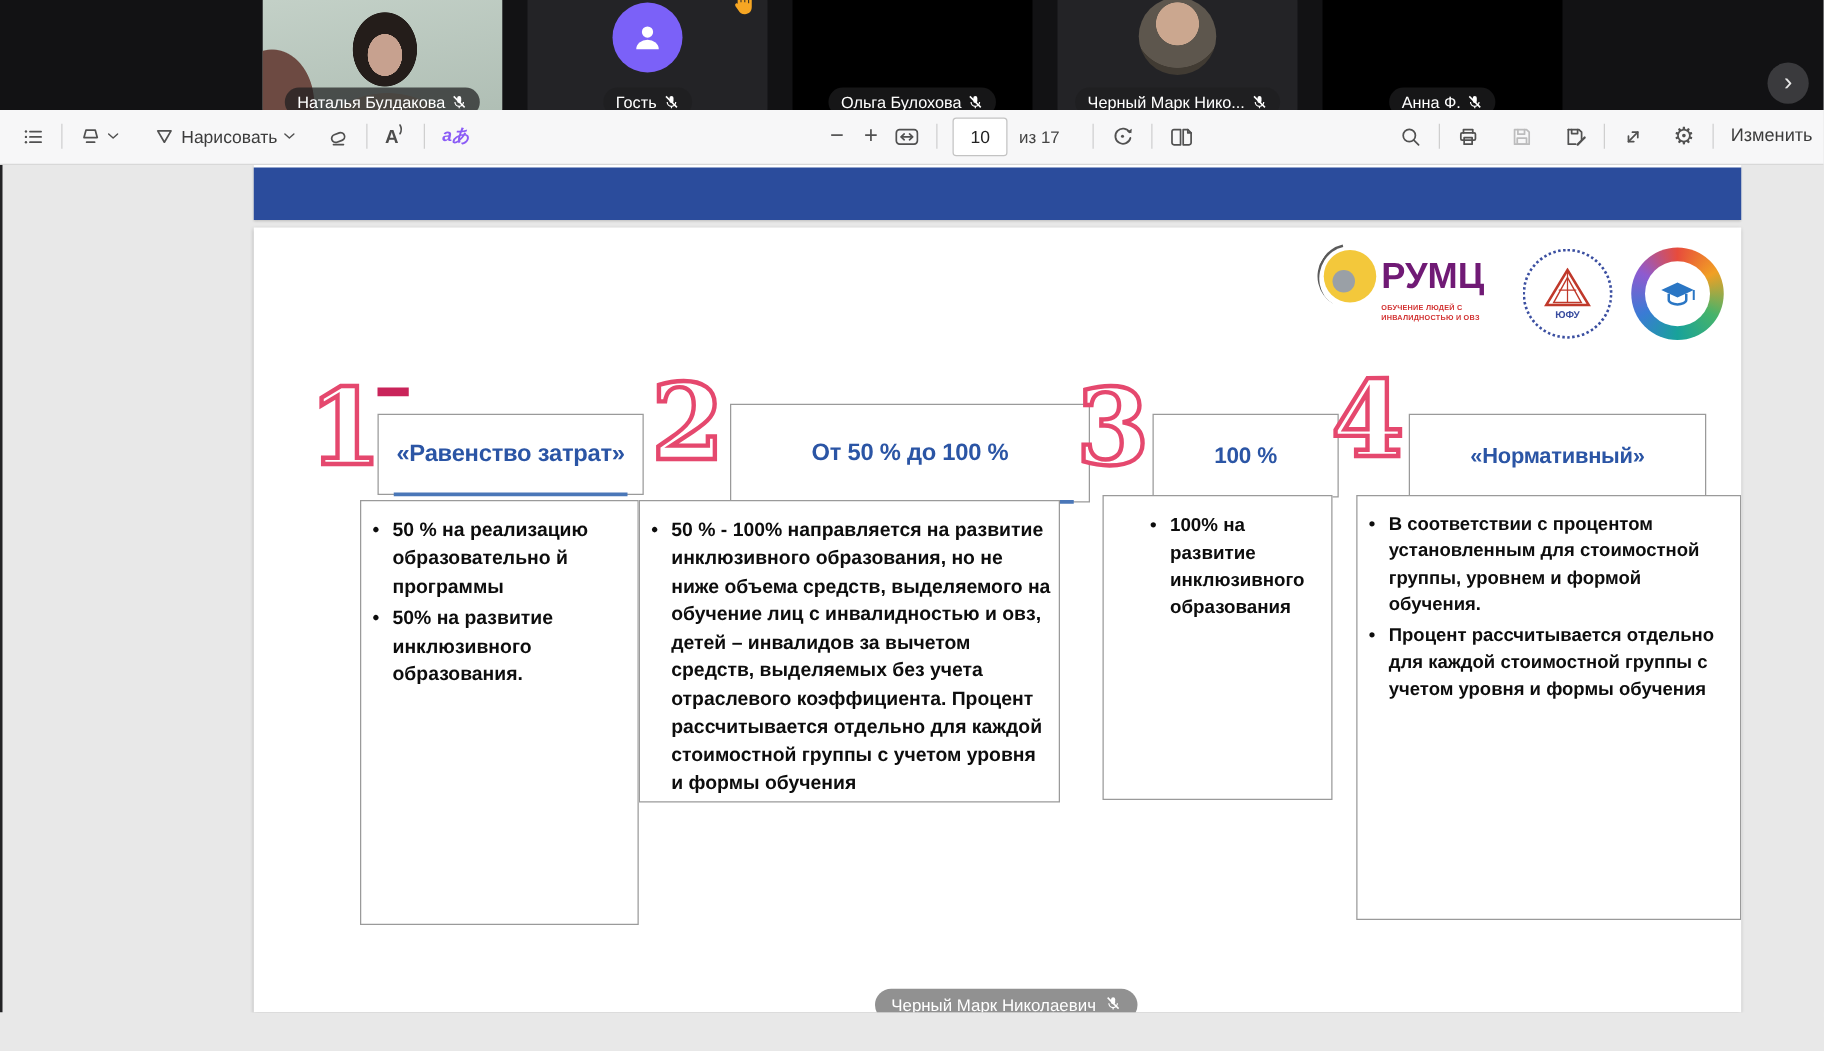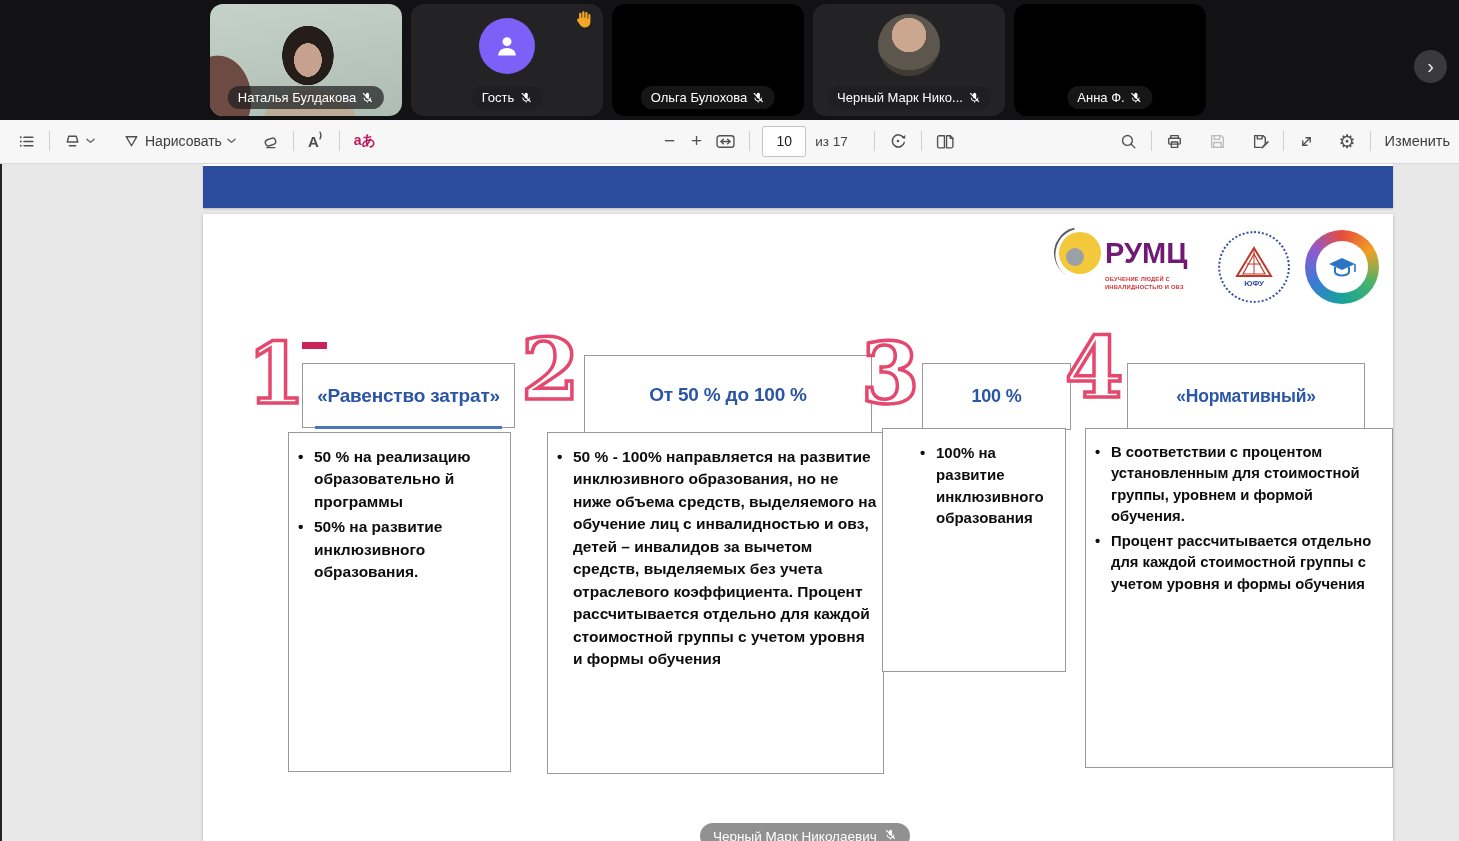--- a/index.html
+++ b/index.html
@@ -1,21 +1,21 @@
 <!DOCTYPE html>
 <html style="--active-speaker: #3fd37c; --slide-title: #252e7e; --column-title: #2b55a5; --number-outline: #e5486e; --header-bar: #2b4c9c; --underline: #4a77b8; --annotation-red: #c9245a;"><head>
 <meta charset="utf-8">
 <style>
   html,body{margin:0;padding:0;width:1459px;height:841px;overflow:hidden;
     font-family:"Liberation Sans",sans-serif;background:#e8e8e8;}
   .app{position:relative;width:1459px;height:841px;}
 
   
-  .strip{position:relative;height:120px;background:#121214;display:flex;align-items:center;
-    padding-left:210px;gap:9px;box-sizing:border-box;}
+  .strip{position:relative;height:88px;background:#121214;display:flex;align-items:center;
+    padding-left:210px;gap:20px;box-sizing:border-box;}
   .tile{position:relative;width:192px;height:112px;border-radius:13px;background:#232326;
     overflow:hidden;flex:0 0 auto;box-sizing:border-box;}
   .tile.bg-black{background:#000;}
   .tile.active{border:3px solid var(--active-speaker,#3fd37c);}
   .cam{position:absolute;inset:0;
     background:
       radial-gradient(ellipse 14px 17px at 51% 50%, #c7a18f 0 98%, transparent 100%),
       radial-gradient(ellipse 26px 30px at 51% 46%, #241d1a 0 98%, transparent 100%),
       radial-gradient(ellipse 46px 28px at 52% 102%, #bcab97 0 98%, transparent 100%),
       radial-gradient(ellipse 34px 44px at 4% 85%, #6d4a42 0 98%, transparent 100%),
@@ -41,21 +41,21 @@
   .tb-group{position:absolute;top:0;height:42px;display:flex;align-items:center;}
   .tb-left{left:12px;}
   .tb-center{left:656px;}
   .tb-right{right:3px;}
   .tb-btn{display:flex;align-items:center;gap:5px;padding:5px 6px;border-radius:4px;cursor:pointer;}
   .tb-btn svg{display:block;stroke:#515151;fill:none;stroke-width:1.3;stroke-linecap:round;stroke-linejoin:round;}
   .tb-btn.disabled{opacity:.35;cursor:default;}
   .sep{width:1px;height:20px;background:#cfcfcf;margin:0 8px;flex:0 0 auto;}
   .tb-label{font-size:14px;color:#3c3c3c;}
   .ra{font-size:15px;font-weight:600;color:#4c4c4c;display:flex;align-items:flex-start;}
-  .tr-glyph{font-size:14px;font-weight:600;color:#be185d;}
+  .tr-glyph{font-size:14px;font-weight:600;color:#8b5cf6;font-style:italic;}
   .page-box{width:38px;height:27px;border:1px solid #c3c3c3;border-radius:3px;background:#fff;
     text-align:center;font-size:14px;color:#222;font-family:"Liberation Sans",sans-serif;margin:0 9px 0 4px;}
   .of-label{font-size:13.5px;color:#444;margin-right:18px;}
   .gear{font-size:19px;line-height:1;color:#515151;}
   .minusplus{font-size:19px;color:#515151;padding:2px 8px;}
 
   
   .pdf{position:relative;height:678px;background:#e8e8e8;overflow:hidden;}
   .edge-strip{position:absolute;left:0;top:0;bottom:0;width:2px;background:#232325;z-index:4;}
   .prev-page{position:absolute;left:203px;top:0;width:1190px;height:44px;background:#fff;
@@ -97,21 +97,21 @@
   .cbody{position:absolute;background:#fff;border:1px solid #9a9a9a;color:#0d0d0d;font-weight:bold;box-sizing:border-box;}
   .cbody ul{margin:13px 6px 0 4px;padding:0;list-style:none;}
   .cbody li{position:relative;padding-left:21px;line-height:1.45;margin-bottom:3px;}
   .cbody li::before{content:"•";position:absolute;left:5px;top:0;}
 
   .col1 .num{left:44px;top:118px;}
   .col1 .head{left:99px;top:149px;width:211px;height:63px;font-size:19px;}
   .col1 .cbody{left:85px;top:218px;width:223px;height:340px;font-size:15.5px;}
   .col2 .num{left:318px;top:114px;}
   .col2 .head{left:381px;top:141px;width:286px;height:77px;font-size:19px;}
-  .col2 .cbody{left:344px;top:218px;width:337px;height:342px;font-size:15.5px;}
+  .col2 .cbody{left:308px;top:218px;width:337px;height:242px;font-size:15.5px;}
   .col3 .num{left:658px;top:118px;}
   .col3 .head{left:719px;top:149px;width:147px;height:65px;font-size:18px;}
   .col3 .cbody{left:679px;top:214px;width:184px;height:244px;font-size:15px;padding-left:28px;}
   .col4 .num{left:862px;top:112px;}
   .col4 .head{left:924px;top:149px;width:236px;height:65px;font-size:17.5px;}
   .col4 .cbody{left:882px;top:214px;width:308px;height:340px;font-size:14.8px;}
 
   .presenter-pill{position:absolute;left:497px;top:609px;height:26px;padding:0 13px;border-radius:13px;
     background:#919191;color:#fff;font-size:13.5px;display:flex;align-items:center;gap:7px;white-space:nowrap;}
 </style>

